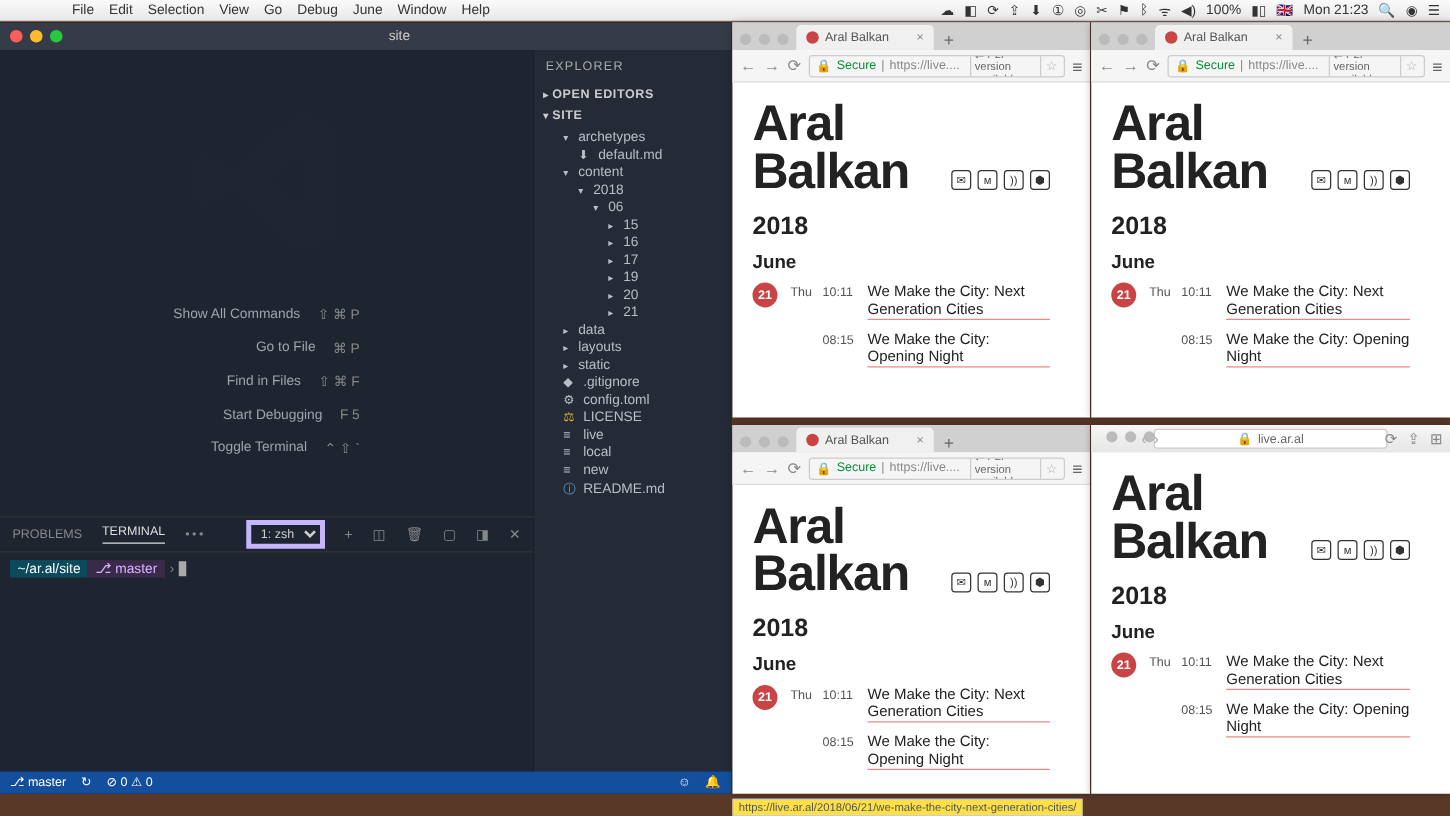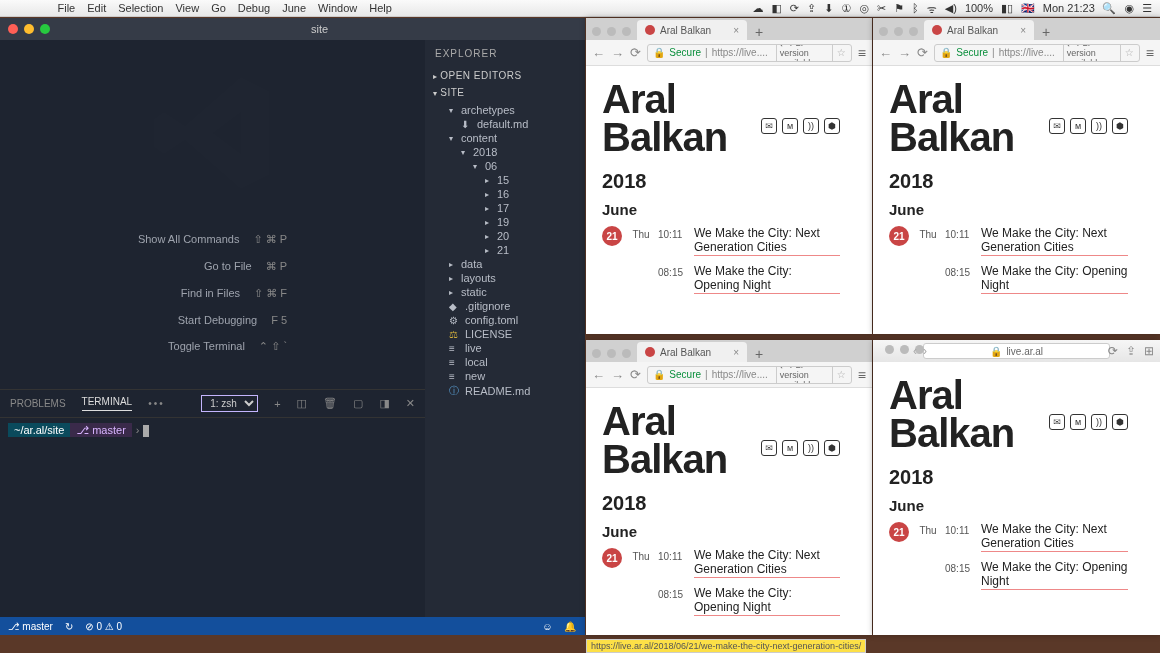--- a/index.html
+++ b/index.html
@@ -22,41 +22,41 @@
 .dot.r { background:#ff5f56; } .dot.y { background:#ffbd2e; } .dot.g { background:#27c93f; }
 .vscode .titlebar .title { flex:1; text-align:center; color:#ccc; font-size:11px; }
 .vscode .body { flex:1; display:flex; overflow:hidden; }
 .vscode .editor { flex:1; background:#1e2430; position:relative; display:flex; flex-direction:column; }
 .logo-area { flex:1; display:flex; flex-direction:column; align-items:center; justify-content:center; color:#888; }
 .vs-logo { width:140px; height:140px; opacity:0.1; margin-bottom:30px; }
 .cmd-list { font-size:11px; color:#9ea3ad; }
 .cmd-list .row { display:flex; justify-content:flex-end; align-items:center; gap:14px; margin-bottom:14px; }
 .cmd-list .kbd { color:#888; }
 
-.terminal-panel { height:228px; border-top:1px solid #333; }
+.terminal-panel { height:204px; border-top:1px solid #333; }
 .term-tabs { height:28px; display:flex; align-items:center; padding:0 10px; gap:16px; font-size:10px; color:#888; border-bottom:1px solid #333; }
 .term-tabs .tab { cursor:pointer; }
 .term-tabs .tab.active { color:#ddd; border-bottom:1px solid #ddd; padding-bottom:3px; }
 .term-tabs .dots { letter-spacing:2px; }
 .term-tabs .spacer { flex:1; }
-.term-tabs select { background:#1e2430; border:1px solid #c4b5fd; color:#ccc; font-size:10px; padding:1px 4px; }
+.term-tabs select { background:#1e2430; border:4px solid #c4b5fd; color:#ccc; font-size:10px; padding:1px 4px; }
 .term-tabs .icn { cursor:pointer; font-size:11px; }
 .term-body { padding:6px 8px; font-family:Menlo,Consolas,monospace; font-size:11px; }
 .term-body .path { background:#0a4a5c; color:#fff; padding:1px 6px; }
 .term-body .branch { background:#3a2a4a; color:#d8b4ff; padding:1px 6px; }
 .term-body .arrow { color:#888; margin:0 4px; }
 .term-body .cursor { background:#aaa; display:inline-block; width:6px; height:12px; vertical-align:middle; }
 
 .statusbar { height:18px; background:#134f9c; color:#fff; font-size:10px; display:flex; align-items:center; padding:0 8px; gap:12px; }
 .statusbar .spacer { flex:1; }
 
 
 .side { width:160px; background:#242a36; font-size:11px; color:#b8bdc7; overflow:hidden; }
 .side-title { padding:8px 10px; font-size:10px; letter-spacing:1px; color:#aaa; }
-.side-section { padding:3px 8px; font-size:10px; font-weight:400; letter-spacing:0.5px; color:#ccc; cursor:pointer; }
+.side-section { padding:3px 8px; font-size:10px; font-weight:700; letter-spacing:0.5px; color:#ccc; cursor:pointer; }
 .side-section::before { content:"▸ "; font-size:8px; }
 .side-section.open::before { content:"▾ "; }
 .tree { padding:2px 0; }
 .tree .node { padding:1px 0 1px 18px; cursor:pointer; white-space:nowrap; display:flex; align-items:center; gap:4px; }
 .tree .i1 { padding-left:24px; } .tree .i2 { padding-left:36px; } .tree .i3 { padding-left:48px; } .tree .i4 { padding-left:60px; }
 .tree .chev { font-size:8px; width:8px; display:inline-block; }
 .tree .fic { width:12px; font-size:10px; }
 
 
 .browser { position:absolute; background:#fff; display:flex; flex-direction:column; box-shadow:0 0 6px rgba(0,0,0,0.3); }
@@ -78,21 +78,21 @@
 .baddr .url-box { flex:1; border:1px solid #ccc; border-radius:3px; height:18px; display:flex; align-items:center; padding:0 5px; gap:4px; overflow:hidden; font-size:10px; }
 .baddr .lock { color:#0a8f3c; font-size:10px; }
 .baddr .secure { color:#0a8f3c; font-size:10px; }
 .baddr .faded { color:#888; }
 .baddr .p2p { border:1px solid #ccc; border-radius:3px; font-size:9px; padding:0 3px; color:#666; }
 .baddr .star { color:#aaa; }
 .baddr .menu { font-size:14px; color:#666; }
 
 .page { flex:1; padding:14px 32px 10px 16px; overflow:hidden; font-family:Georgia,serif; }
 .page h1 { font-size:40px; font-weight:700; line-height:0.95; letter-spacing:-1px; color:#222; }
-.page .head-row { display:flex; align-items:flex-start; justify-content:space-between; }
+.page .head-row { display:flex; align-items:flex-end; justify-content:space-between; }
 .page .icons { display:flex; gap:5px; margin-bottom:4px; }
 .page .icons span { width:16px; height:16px; border:1.5px solid #333; border-radius:3px; display:inline-flex; align-items:center; justify-content:center; font-size:9px; color:#333; }
 .page h2 { font-size:20px; font-weight:700; color:#222; margin-top:14px; }
 .page h3 { font-size:15px; font-weight:700; color:#222; margin-top:8px; }
 .posts { margin-top:8px; }
 .post { display:grid; grid-template-columns:22px 22px 30px 1fr; gap:6px; align-items:flex-start; font-size:12px; margin-bottom:8px; }
 .post .day { width:20px; height:20px; border-radius:50%; background:#c94545; color:#fff; font-size:10px; display:flex; align-items:center; justify-content:center; font-weight:700; }
 .post .wd { font-size:10px; color:#555; padding-top:3px;text-align:center; }
 .post .time { font-size:10px; color:#555; padding-top:3px; }
 .post .title { color:#222; border-bottom:1px solid #e88; padding-bottom:1px; }

